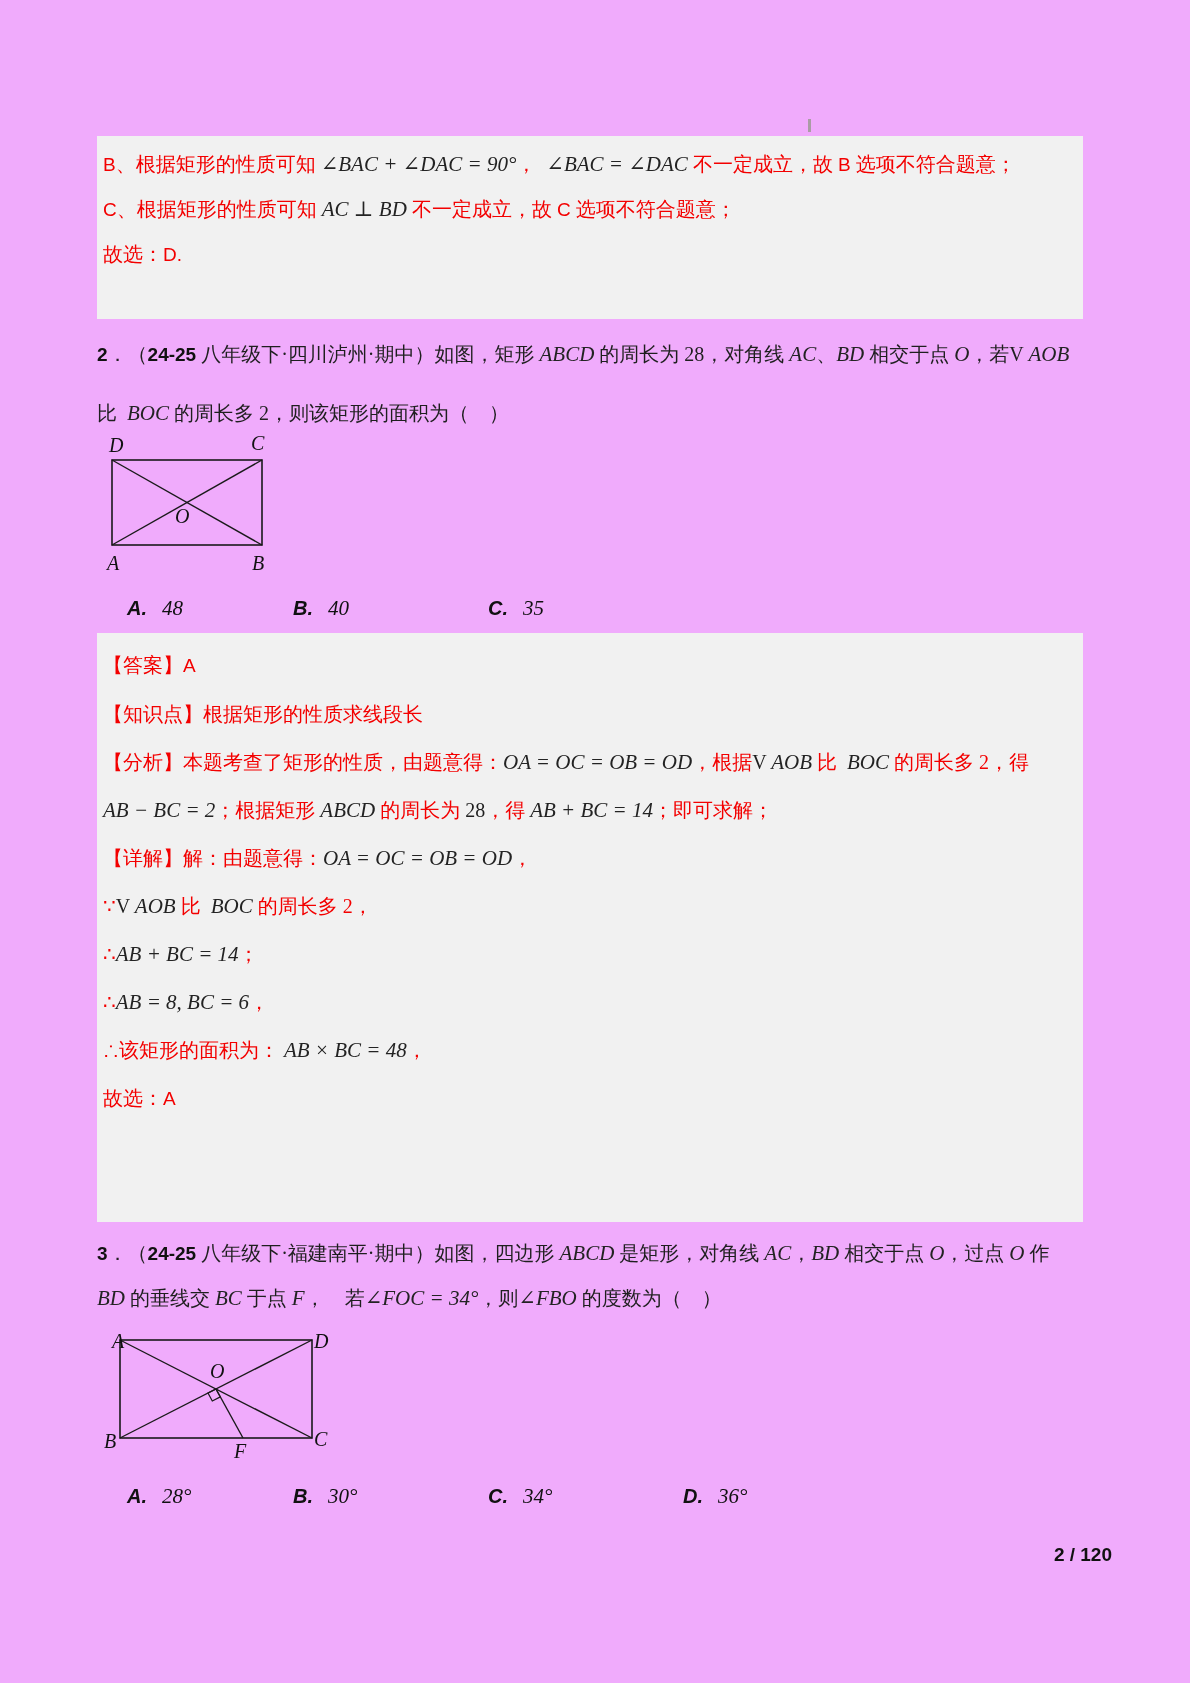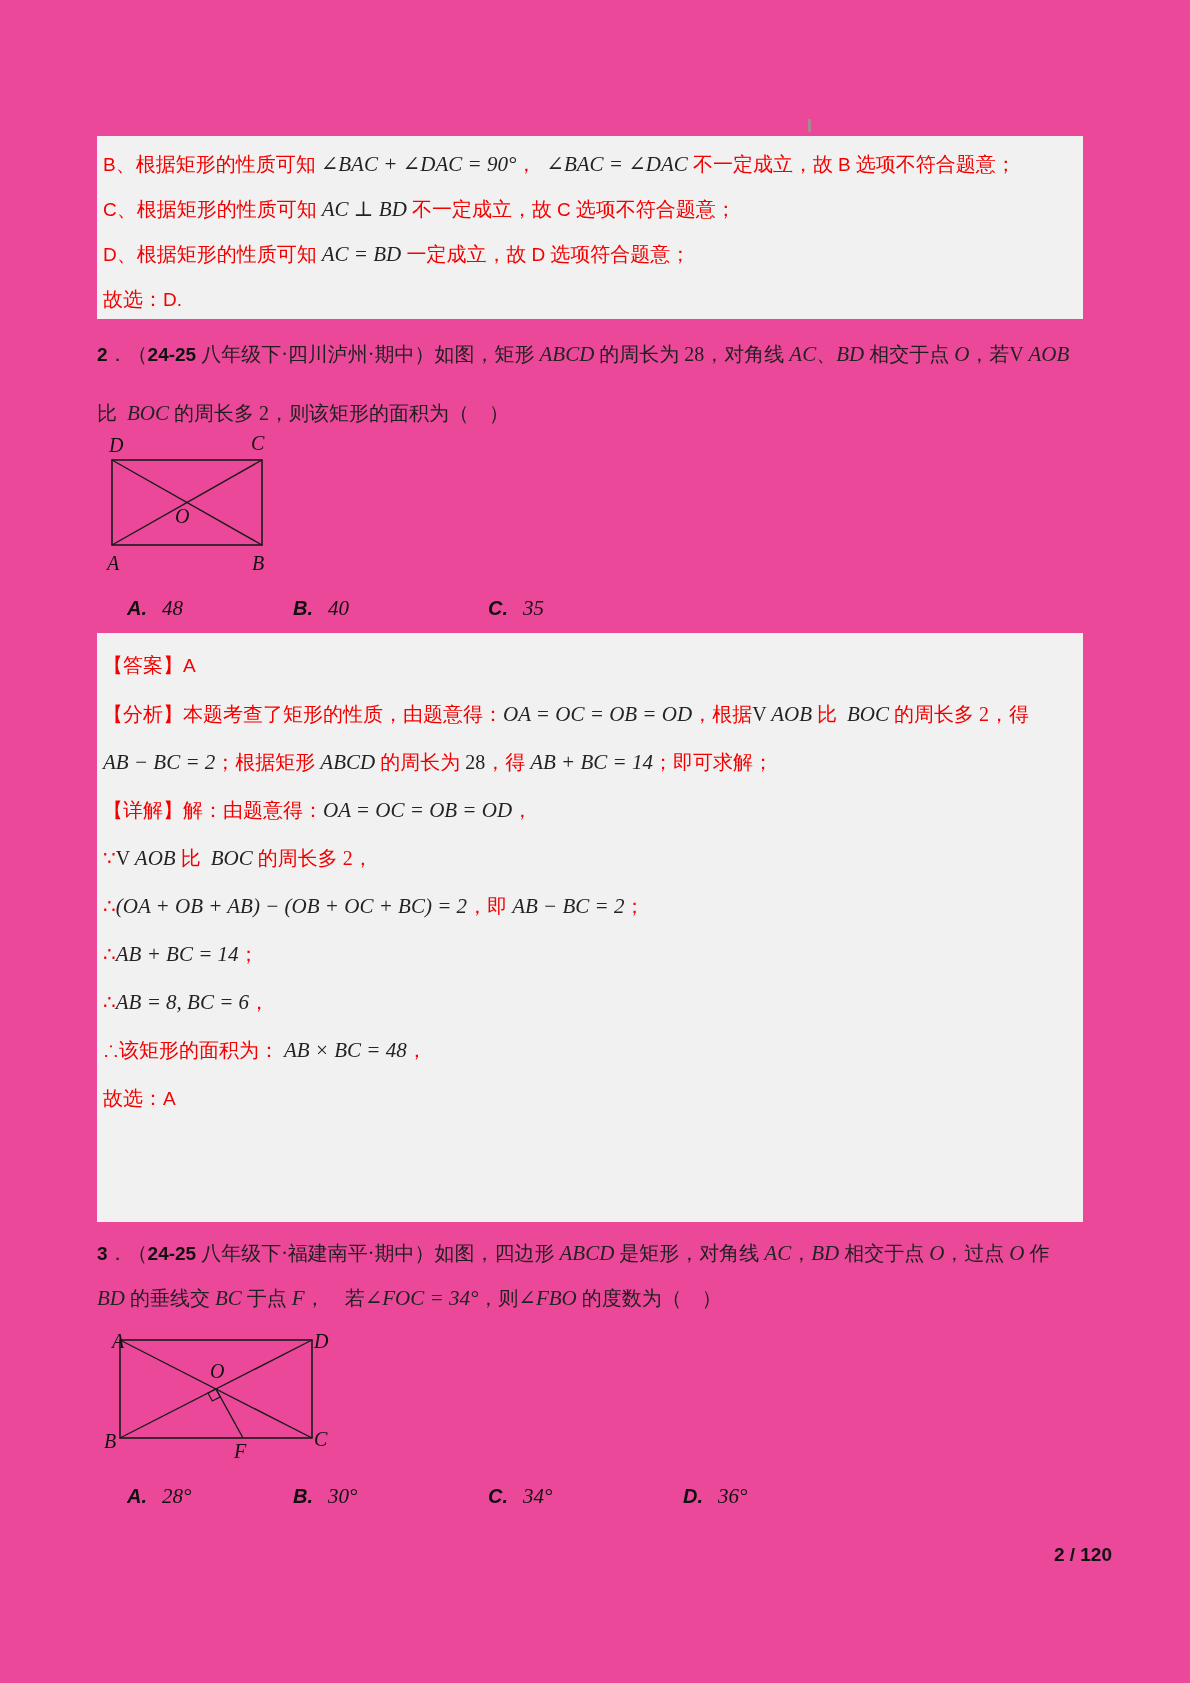--- a/index.html
+++ b/index.html
@@ -1,19 +1,19 @@
 <!DOCTYPE html>
 <html><head>
 <meta charset="utf-8">
 <style>
   html,body{margin:0;padding:0;background:#ffffff;}
   .page{
     position:relative;
     width:1190px;height:1683px;
-    background:#ec4899;
+    background:#f0abfc;
     font-family:"Liberation Serif","DejaVu Serif",serif;
     color:#1f1f1f;
     overflow:hidden;
   }
   .abs{position:absolute;}
   .ansblock{
     background:#f1f1f1;
     box-sizing:border-box;
     padding:6px 10px 0 6px;
   }
@@ -65,21 +65,20 @@
 </head>
 <body>
 
 <div class="page">
 
   <div class="abs stray" style="left:808px;top:119px;"></div>
 
   <div class="abs ansblock b1" style="left:97px;top:136px;width:986px;height:183px;">
     <div class="ln"><span class="seg ra">B</span><span class="seg r">、根据矩形的性质可知 </span><span class="seg m">∠BAC + ∠DAC = 90°</span><span class="seg r">，  </span><span class="seg m">∠BAC = ∠DAC </span><span class="seg r">不一定成立，故 </span><span class="seg ra">B</span><span class="seg r"> 选项不符合题意；</span></div>
     <div class="ln"><span class="seg ra">C</span><span class="seg r">、根据矩形的性质可知 </span><span class="seg m">AC ⊥ BD </span><span class="seg r">不一定成立，故 </span><span class="seg ra">C</span><span class="seg r"> 选项不符合题意；</span></div>
-    <div class="ln"><span class="seg ra">D</span><span class="seg r">、根据矩形的性质可知 </span><span class="seg m">AC = BD </span><span class="seg r">一定成立，故 </span><span class="seg ra">D</span><span class="seg r"> 选项符合题意；</span></div>
     <div class="ln"><span class="seg r">故选：</span><span class="seg ra">D.</span></div>
   </div>
 
   <div class="abs q" style="left:97px;top:325px;width:1075px;">
     <div class="ln"><span class="seg kb">2</span><span class="seg k">．（</span><span class="seg kb">24-25</span><span class="seg k"> 八年级下·四川泸州·期中）如图，矩形 </span><span class="seg m">ABCD</span><span class="seg k"> 的周长为 28，对角线 </span><span class="seg m">AC</span><span class="seg k">、</span><span class="seg m">BD</span><span class="seg k"> 相交于点 </span><span class="seg m">O</span><span class="seg k">，若V </span><span class="seg m">AOB</span></div>
     <div class="ln"><span class="seg k">比  </span><span class="seg m">BOC</span><span class="seg k"> 的周长多 2，则该矩形的面积为（　）</span></div>
   </div>
 
   <div class="abs figure" style="left:105px;top:420px;">
     <svg width="190" height="165" viewBox="0 0 190 165">
@@ -95,25 +94,25 @@
   </div>
 
   <div class="abs opts" style="left:97px;top:596px;">
     <div class="opt"><span class="ol">A.</span><span class="ov">48</span></div>
     <div class="opt"><span class="ol">B.</span><span class="ov">40</span></div>
     <div class="opt"><span class="ol">C.</span><span class="ov">35</span></div>
   </div>
 
   <div class="abs ansblock b2" style="left:97px;top:633px;width:986px;height:589px;padding-top:8px;">
     <div class="ln"><span class="seg r">【答案】</span><span class="seg ra">A</span></div>
+    <div class="ln"><span class="seg r">【知识点】根据矩形的性质求线段长</span></div>
     <div class="ln"><span class="seg r">【分析】本题考查了矩形的性质，由题意得：</span><span class="seg m">OA = OC = OB = OD</span><span class="seg r">，根据</span><span class="seg k">V </span><span class="seg m">AOB</span><span class="seg r"> 比  </span><span class="seg m">BOC</span><span class="seg r"> 的周长多 2，得</span></div>
     <div class="ln"><span class="seg m">AB − BC = 2</span><span class="seg r">；根据矩形 </span><span class="seg m">ABCD</span><span class="seg r"> 的周长为 </span><span class="seg k">28</span><span class="seg r">，得 </span><span class="seg m">AB + BC = 14</span><span class="seg r">；即可求解；</span></div>
     <div class="ln"><span class="seg r">【详解】解：由题意得：</span><span class="seg m">OA = OC = OB = OD</span><span class="seg r">，</span></div>
     <div class="ln"><span class="seg r">∵</span><span class="seg k">V </span><span class="seg m">AOB</span><span class="seg r"> 比  </span><span class="seg m">BOC</span><span class="seg r"> 的周长多 2，</span></div>
-    <div class="ln"><span class="seg r">∴</span><span class="seg m">(OA + OB + AB) − (OB + OC + BC) = 2</span><span class="seg r">，即 </span><span class="seg m">AB − BC = 2</span><span class="seg r">；</span></div>
     <div class="ln"><span class="seg r">∴</span><span class="seg m">AB + BC = 14</span><span class="seg r">；</span></div>
     <div class="ln"><span class="seg r">∴</span><span class="seg m">AB = 8, BC = 6</span><span class="seg r">，</span></div>
     <div class="ln"><span class="seg r">∴该矩形的面积为： </span><span class="seg m">AB × BC = 48</span><span class="seg r">，</span></div>
     <div class="ln"><span class="seg r">故选：</span><span class="seg ra">A</span></div>
   </div>
 
   <div class="abs q q3" style="left:97px;top:1231px;width:1075px;">
     <div class="ln"><span class="seg kb">3</span><span class="seg k">．（</span><span class="seg kb">24-25</span><span class="seg k"> 八年级下·福建南平·期中）如图，四边形 </span><span class="seg m">ABCD</span><span class="seg k"> 是矩形，对角线 </span><span class="seg m">AC</span><span class="seg k">，</span><span class="seg m">BD</span><span class="seg k"> 相交于点 </span><span class="seg m">O</span><span class="seg k">，过点 </span><span class="seg m">O</span><span class="seg k"> 作</span></div>
     <div class="ln"><span class="seg m">BD</span><span class="seg k"> 的垂线交 </span><span class="seg m">BC</span><span class="seg k"> 于点 </span><span class="seg m">F</span><span class="seg k">，　若</span><span class="seg m">∠FOC = 34°</span><span class="seg k">，则</span><span class="seg m">∠FBO</span><span class="seg k"> 的度数为（　）</span></div>
   </div>

